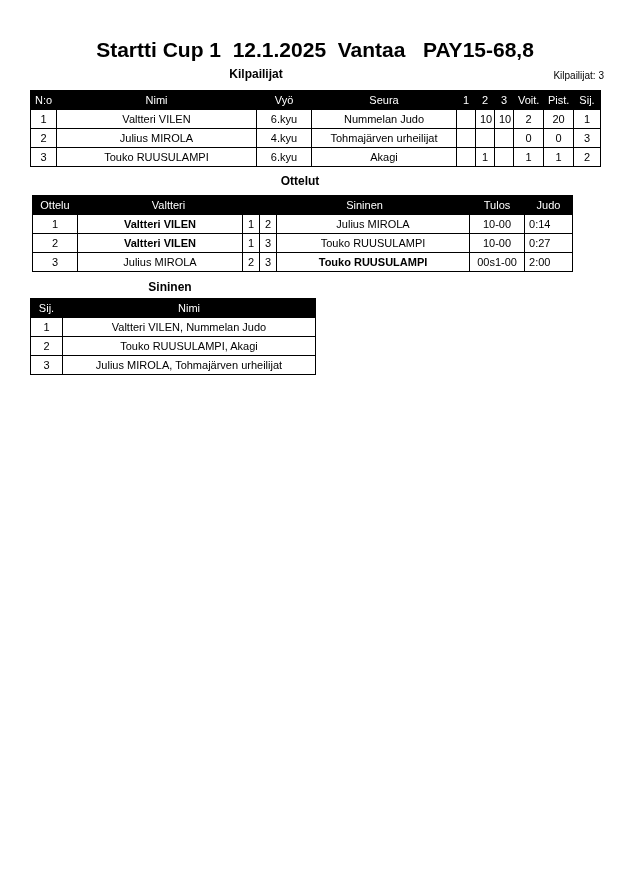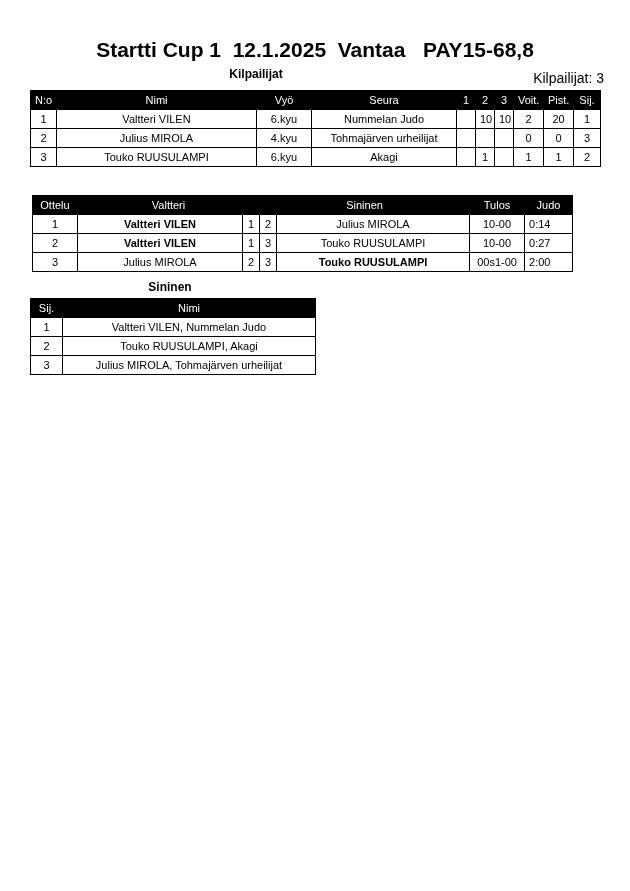--- a/index.html
+++ b/index.html
@@ -25,21 +25,21 @@
     font-size:12px;
     font-weight:bold;
     text-align:center;
   }
   .label-kilpailijat { top:67px; left:0; width:464px;margin-left:24px; }
   .label-ottelut    { top:174px; left:0; width:600px; }
   .label-tulokset   { top:280px; left:0; width:340px; }
   .count-label {
     position:absolute;
     top:70px; right:26px;
-    font-size:14px;
+    font-size:10px;
   }
   table.grid {
     position:absolute;
     border-collapse:collapse;
     table-layout:fixed;
     background:#fff;
   }
   table.grid th, table.grid td {
     border:1px solid #000;
     font-size:11px;
@@ -132,20 +132,21 @@
         <td class="c"></td>
         <td class="c">1</td>
         <td class="c"></td>
         <td class="c">1</td>
         <td class="c">1</td>
         <td class="c">2</td>
       </tr>
     </tbody>
   </table>
 
+  <div class="section-label label-ottelut">Ottelut</div>
 
   <table class="grid t-ottelut">
     <colgroup>
       <col style="width:45px">
         <col style="width:165px">
         <col style="width:17px">
         <col style="width:17px">
       <col style="width:193px">
         <col style="width:55px">
         <col style="width:48px">

